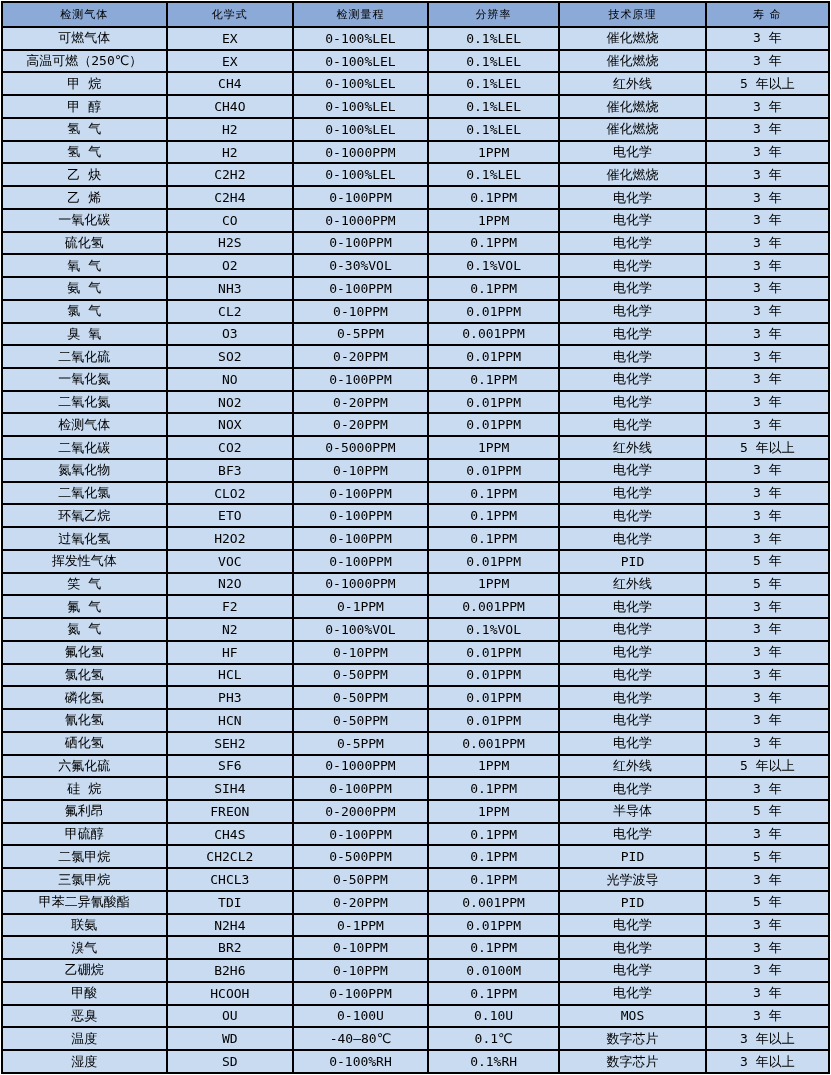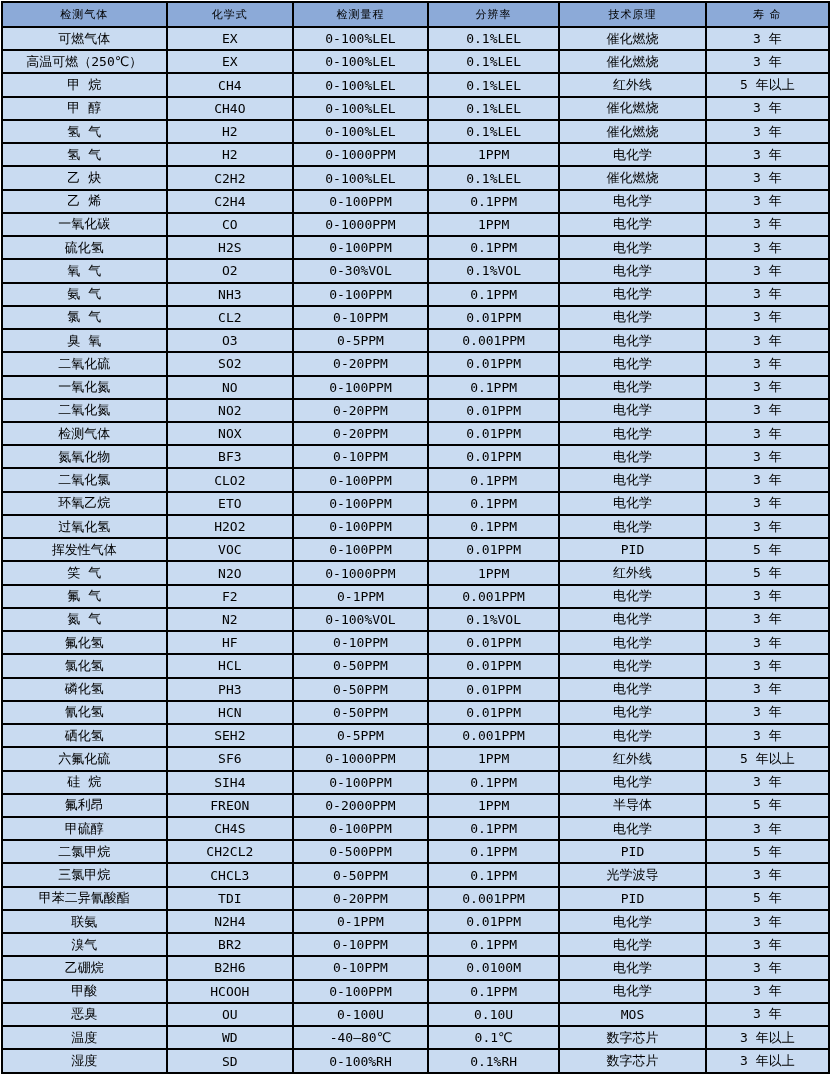--- a/index.html
+++ b/index.html
@@ -210,20 +210,28 @@
       </tr>
       <tr>
         <td>检测气体</td>
         <td>NOX</td>
         <td>0-20PPM</td>
         <td>0.01PPM</td>
         <td>电化学</td>
         <td>3 年</td>
       </tr>
       <tr>
+        <td>二氧化碳</td>
+        <td>CO2</td>
+        <td>0-5000PPM</td>
+        <td>1PPM</td>
+        <td>红外线</td>
+        <td>5 年以上</td>
+      </tr>
+      <tr>
         <td>氮氧化物</td>
         <td>BF3</td>
         <td>0-10PPM</td>
         <td>0.01PPM</td>
         <td>电化学</td>
         <td>3 年</td>
       </tr>
       <tr>
         <td>二氧化氯</td>
         <td>CLO2</td>

